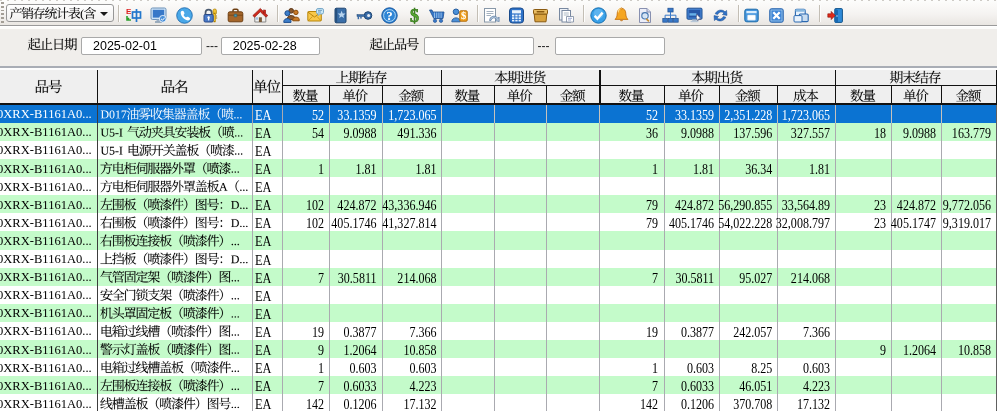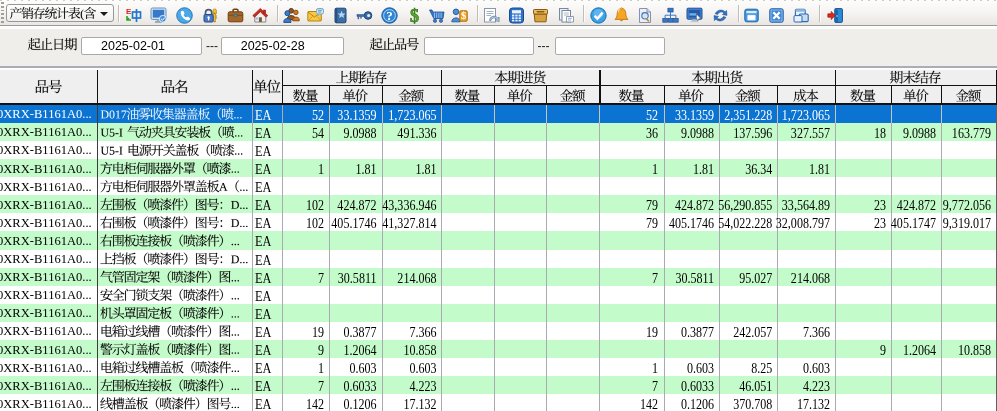--- a/index.html
+++ b/index.html
@@ -1,18 +1,18 @@
 <!DOCTYPE html>
 <html><head><meta charset="utf-8"><style>
 html,body{margin:0;padding:0}
 #root{position:relative;width:997px;height:411px;overflow:hidden;background:#fff;font-family:"Liberation Sans",sans-serif}
 .num{position:absolute;height:18.1px;line-height:18.1px;padding-top:2px;font-family:"Liberation Serif",serif;font-size:14px;text-align:right;white-space:nowrap;transform:scaleX(0.86);transform-origin:100% 50%}
 .pn{position:absolute;left:-3px;top:0;width:101px;height:18.1px;line-height:18.1px;padding-top:0.5px;font-family:"Liberation Serif",serif;font-size:13.5px;white-space:nowrap;overflow:hidden;transform:scaleX(0.93);transform-origin:0 50%}
 .ea{position:absolute;left:255px;width:30px;height:18.1px;line-height:18.1px;padding-top:2px;font-family:"Liberation Serif",serif;font-size:14px;transform:scaleX(0.88);transform-origin:0 50%}
-.inp{position:absolute;background:#fff;border:1px solid #a9a9a9;border-radius:2px;font-size:12.5px;line-height:17.5px;padding-left:19px;color:#000;box-sizing:border-box}
+.inp{position:absolute;background:#fff;border:1px solid #a9a9a9;border-radius:2px;font-size:12.5px;line-height:17.5px;padding-left:11px;color:#000;box-sizing:border-box}
 </style></head><body>
 <div id="root">
 
 <div style="position:absolute;left:0;top:0;width:997px;height:25.4px;background:linear-gradient(180deg,#fdfdfc 0%,#f5f3f1 55%,#e9e6e2 100%)"></div>
     <div style="position:absolute;left:0;top:0;width:997px;height:1.3px;background:repeating-linear-gradient(90deg,#cecbc6 0,#cecbc6 1.6px,transparent 1.6px,transparent 7px)"></div>
     <div style="position:absolute;left:0;top:25.4px;width:997px;height:1.1px;background:#9a9a9a"></div>
     <div style="position:absolute;left:0;top:26.5px;width:997px;height:2.1px;background:#fcfcfb"></div>
 <div style="position:absolute;left:1px;top:2px;width:2.5px;height:21px;background:repeating-linear-gradient(180deg,#a39e96 0,#a39e96 1.8px,transparent 1.8px,transparent 3.8px)"></div>
 <div style="position:absolute;left:5.5px;top:4px;width:108.5px;height:18.3px;background:linear-gradient(180deg,#ffffff,#f1f0ef);border:1px solid #979797;border-radius:3px;box-sizing:border-box"></div>
 <div style="position:absolute;left:100px;top:12px;width:0;height:0;border-left:4.2px solid transparent;border-right:4.2px solid transparent;border-top:4.8px solid #1a1a1a"></div>
@@ -204,21 +204,21 @@
       <rect x="7.8" y="1.6" width="7.6" height="13.8" rx="1" fill="#2e8ad8" stroke="#14548a"></rect>
       <path d="M7.8 1.6 L11 3.2 V15.8 L7.8 15.4 Z" fill="#1868b0"></path>
       <circle cx="10" cy="9" r="0.7" fill="#d8ecfc"></circle>
       <path d="M0.8 6.8 L4.2 6.8 L4.2 4.4 L8.2 8.5 L4.2 12.6 L4.2 10.2 L0.8 10.2 Z" fill="#e02818" stroke="#8a0f06" stroke-width="0.6"></path>
     </svg>
 
 <div style="position:absolute;left:0;top:28.6px;width:997px;height:37.4px;background:#f0eeeb"></div>
 <div style="position:absolute;left:0;top:66px;width:997px;height:2px;background:#a9adb5"></div>
 <div style="position:absolute;left:0;top:68px;width:997px;height:2px;background:#fdfdfd"></div>
 <div class="inp" style="left:81px;top:37px;width:121.2px;height:17.5px">2025-02-01</div>
-<div class="inp" style="left:220.7px;top:37px;width:123px;height:17.5px">2025-02-28</div>
+<div class="inp" style="left:220.7px;top:37px;width:99px;height:17.5px">2025-02-28</div>
 <div class="inp" style="left:424.3px;top:37px;width:109.5px;height:17.5px"></div>
 <div class="inp" style="left:554.6px;top:37px;width:110.4px;height:17.5px"></div>
 <div style="position:absolute;left:204px;top:37px;width:16px;text-align:center;font-size:12px;color:#222;line-height:19px">---</div>
 <div style="position:absolute;left:536.6px;top:37px;width:14px;text-align:center;font-size:12px;color:#222;line-height:19px">---</div>
 
 <div style="position:absolute;left:0;top:70.0px;width:997px;height:34.7px;background:#efefef"></div>
     <div style="position:absolute;left:282px;top:85.0px;width:715px;height:1px;background:#111"></div>
     <div style="position:absolute;left:0;top:103.4px;width:997px;height:1.3px;background:#111"></div>
     <div style="position:absolute;left:97.0px;top:70.0px;width:1.2px;height:34.7px;background:#111"></div>
     <div style="position:absolute;left:252.0px;top:70.0px;width:1.2px;height:34.7px;background:#111"></div>

